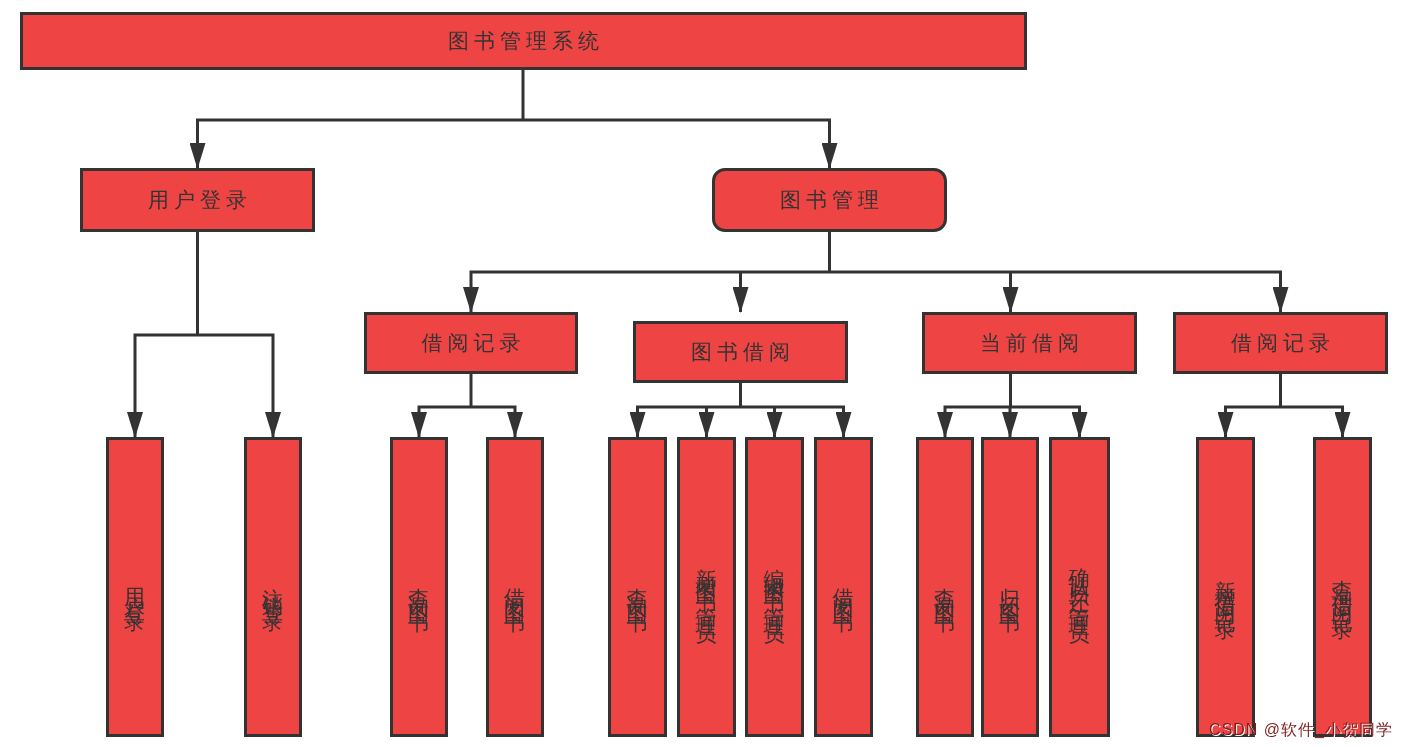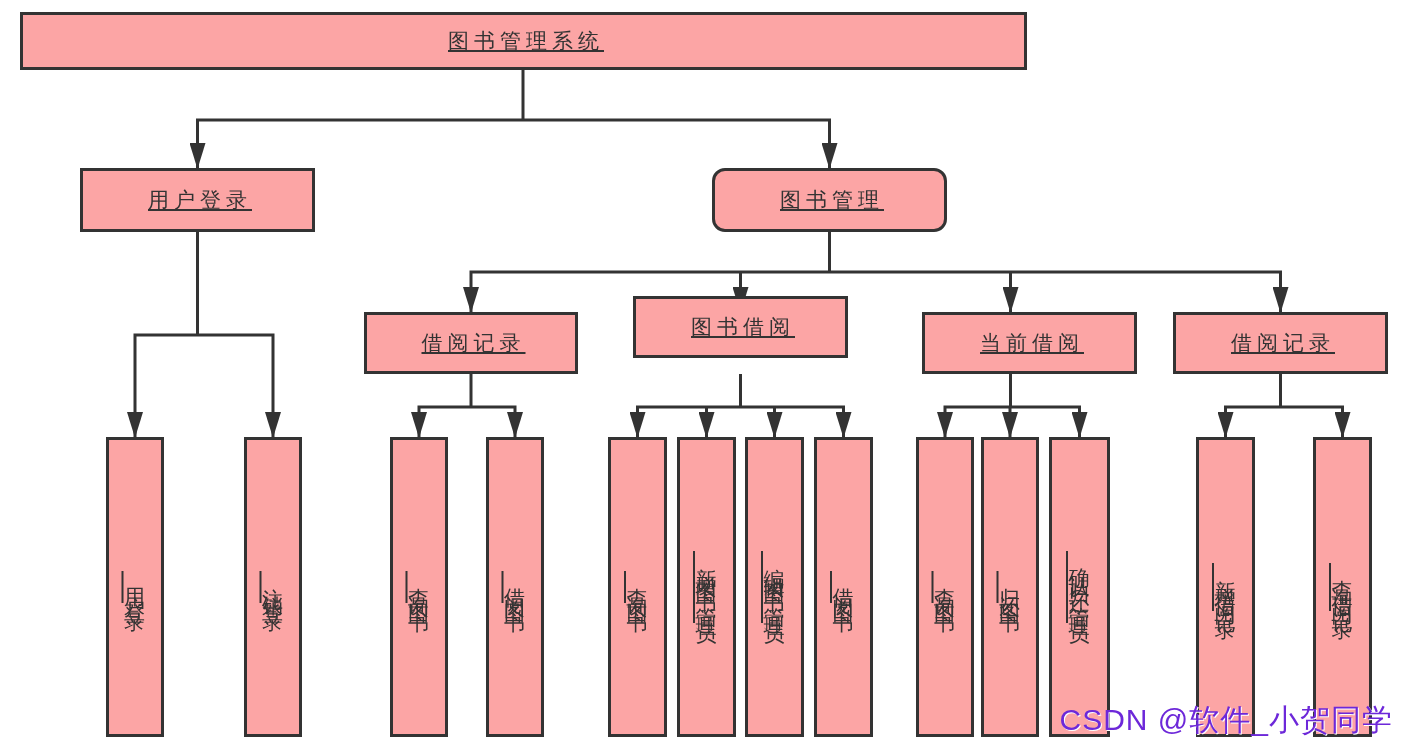--- a/index.html
+++ b/index.html
@@ -8,49 +8,48 @@
     width:1405px;height:747px;
     background:#ffffff;
     font-family:"Liberation Sans", sans-serif;
     color:#333333;
     overflow:hidden;
   }
   .wires{position:absolute;left:0;top:0;z-index:1;}
   .node{
     position:absolute;
     box-sizing:border-box;
-    background:#fca5a5;
+    background:#ef4444;
     border:3px solid #333333;
     display:flex;
     align-items:center;
     justify-content:center;
     font-size:21px;
     letter-spacing:5px;
     padding-left:5px;
     white-space:nowrap;
     z-index:2;
-    text-decoration:underline;
   }
   .leaf{
     writing-mode:vertical-rl;
     text-orientation:mixed;
     letter-spacing:8px;
     font-size:21px;
     padding-left:0;
     padding-top:0;
     line-height:1;
   }
   .watermark{
     position:absolute;
     right:12px;
     bottom:6px;
     z-index:5;
-    font-size:30px;
+    font-size:16px;
     letter-spacing:1px;
-    color:#6d28d9;
+    color:#7f1d1d;
     text-shadow:1px 1px 0 #ffffff;
   }
 </style>
 </head>
 <body>
 
 <div class="canvas">
 
   <svg class="wires" width="1405" height="747" viewBox="0 0 1405 747">
     <defs>
@@ -88,21 +87,21 @@
       <path d="M1225.5,437 V407 H1342.5 V437" marker-start="url(#arr)" marker-end="url(#arr)"></path>
     </g>
   </svg>
 
   <div class="node" style="left:20px;top:12px;width:1007px;height:58px;">图书管理系统</div>
 
   <div class="node" style="left:80px;top:168px;width:235px;height:64px;">用户登录</div>
   <div class="node" style="left:712px;top:168px;width:235px;height:64px;border-radius:13px;">图书管理</div>
 
   <div class="node" style="left:364px;top:312px;width:214px;height:62px;">借阅记录</div>
-  <div class="node" style="left:633px;top:296px;width:215px;height:62px;">图书借阅</div>
+  <div class="node" style="left:633px;top:321px;width:215px;height:62px;">图书借阅</div>
   <div class="node" style="left:922px;top:312px;width:215px;height:62px;">当前借阅</div>
   <div class="node" style="left:1173px;top:312px;width:215px;height:62px;">借阅记录</div>
 
   <div class="node leaf" style="left:106px;top:437px;width:58px;height:300px;">用户登录</div>
   <div class="node leaf" style="left:244px;top:437px;width:58px;height:300px;">注销登录</div>
 
   <div class="node leaf" style="left:390px;top:437px;width:58px;height:300px;">查询图书</div>
   <div class="node leaf" style="left:486px;top:437px;width:58px;height:300px;">借阅图书</div>
 
   <div class="node leaf" style="left:608px;top:437px;width:59px;height:300px;">查询图书</div>

